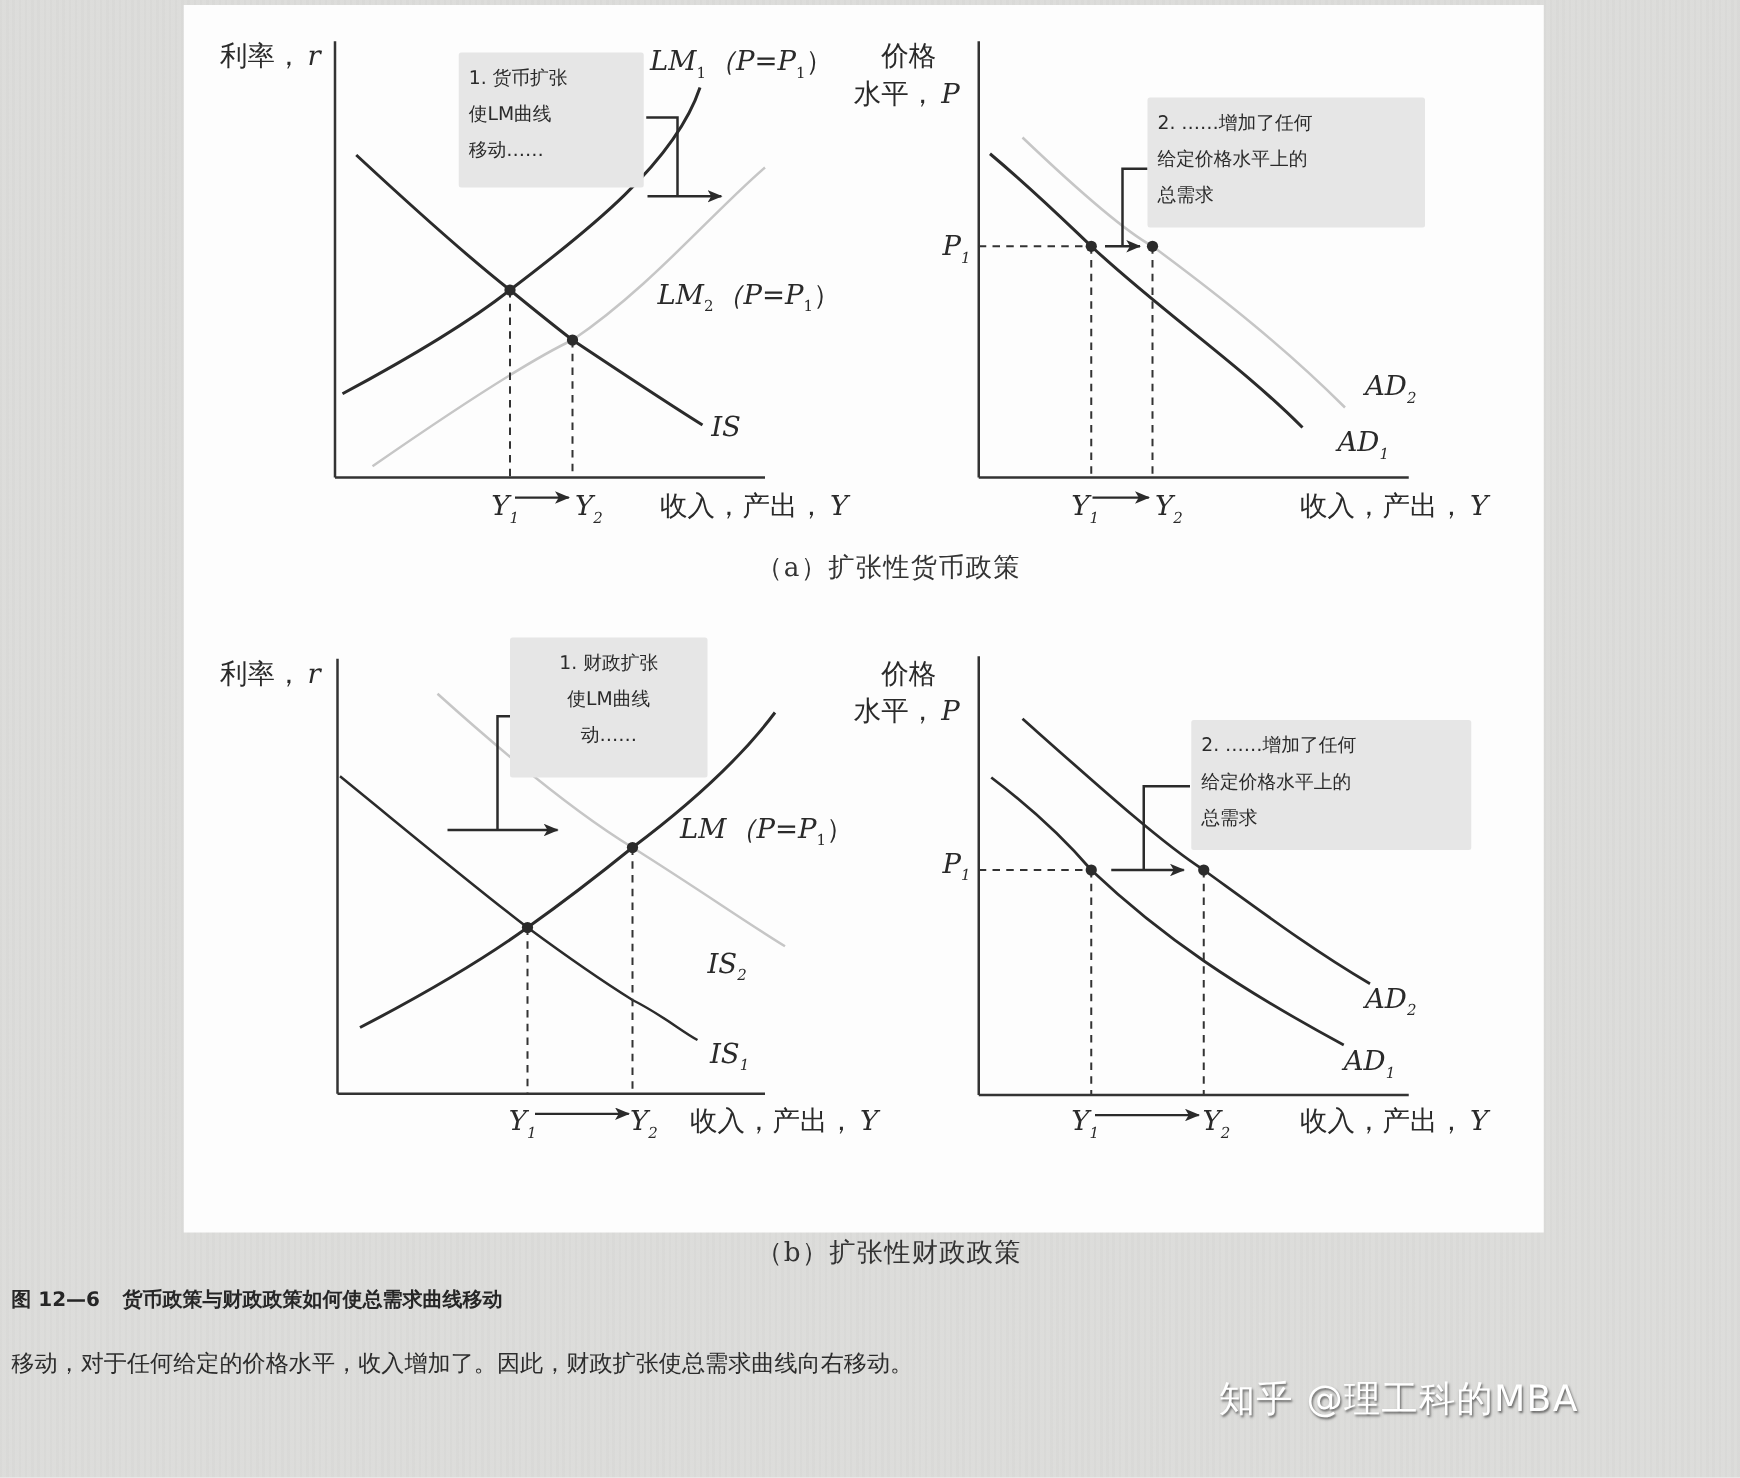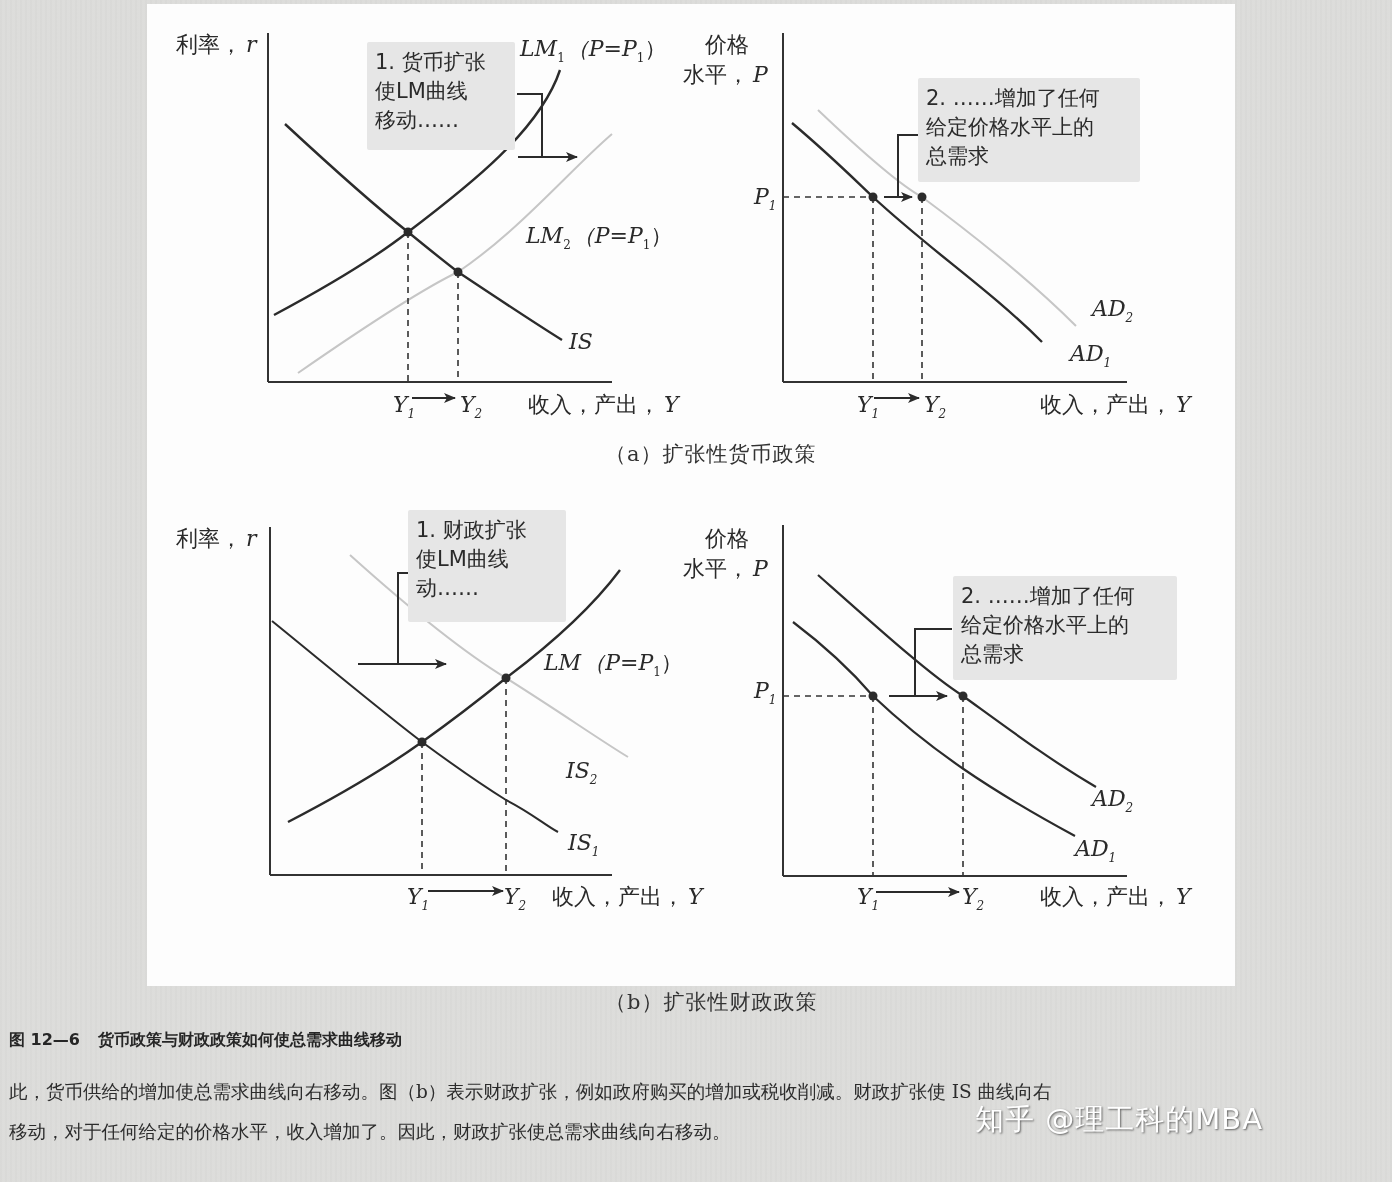--- a/index.html
+++ b/index.html
@@ -18,21 +18,21 @@
   .figure-panel {
     position:absolute; left:147px; top:4px; width:1088px; height:982px;
     background:#fdfdfd;
   }
   svg.chart { position:absolute; left:0; top:0; overflow:visible; }
   .chart text { font-family:"DejaVu Serif","Liberation Serif",serif; fill:#2a2a2a; }
   .ital { font-style:italic; }
   .callout {
     position:absolute; background:#e6e6e6; color:#2a2a2a;
     font-family:"DejaVu Sans","Liberation Sans",sans-serif;
-    font-size:21px; line-height:29px; padding:6px 8px; box-sizing:border-box;
+    font-size:15px; line-height:29px; padding:6px 8px; box-sizing:border-box;
     border-radius:2px;
   }
   .callout .line { display:block; white-space:nowrap; }
   .subcaption {
     position:absolute; font-size:21px; letter-spacing:1px; color:#333;
     font-family:"DejaVu Serif","Liberation Serif",serif; white-space:nowrap;
   }
   .caption-title {
     position:absolute; left:9px; top:1030px; font-size:16px; font-weight:bold;
     font-family:"DejaVu Sans","Liberation Sans",sans-serif; color:#262626; white-space:nowrap;
@@ -153,21 +153,21 @@
 
   <text x="176" y="546" font-size="22"><tspan>利率，</tspan><tspan class="ital" dx="4">r</tspan></text>
   <text x="552" y="904" font-size="22"><tspan>收入，产出，</tspan><tspan class="ital" dx="4">Y</tspan></text>
   <text x="407" y="904" font-size="22" class="ital"><tspan>Y</tspan><tspan font-size="12" dy="6">1</tspan></text>
   <text x="504" y="904" font-size="22" class="ital"><tspan>Y</tspan><tspan font-size="12" dy="6">2</tspan></text>
   <text x="544" y="670" font-size="22"><tspan class="ital">LM</tspan><tspan dx="2" class="ital">（P=P</tspan><tspan font-size="12" dy="6">1</tspan><tspan dy="-6">）</tspan></text>
   <text x="566" y="778" font-size="22" class="ital"><tspan>IS</tspan><tspan font-size="12" dy="6">2</tspan></text>
   <text x="568" y="850" font-size="22" class="ital"><tspan>IS</tspan><tspan font-size="12" dy="6">1</tspan></text>
 </svg>
 
-<div class="callout" style="left:408px; top:510px; width:158px; height:112px;">
+<div class="callout" style="left:408px; top:510px; width:158px; height:112px;text-align:center;">
   <span class="line">1. 财政扩张</span>
   <span class="line">使LM曲线</span>
   <span class="line">动……</span>
 </div>
 
 <svg class="chart" width="1392" height="1182">
   <path d="M783,525 L783,876" stroke="#333" stroke-width="2" fill="none"></path>
   <path d="M783,876 L1127,876" stroke="#333" stroke-width="2" fill="none"></path>
 
   <path d="M818,575 C880,630 930,675 963,696 C1010,730 1050,760 1096,787" stroke="#2b2b2b" stroke-width="2.2" fill="none"></path>
@@ -198,17 +198,16 @@
   <span class="line">给定价格水平上的</span>
   <span class="line">总需求</span>
 </div>
 
 <div class="subcaption" style="left:605px; top:988px;">（b）扩张性财政政策</div>
 
 <div class="caption-title">
   <span class="num">图 12—6</span><span>货币政策与财政政策如何使总需求曲线移动</span>
 </div>
 <div class="caption-body">
-  <span class="row">此，货币供给的增加使总需求曲线向右移动。图（b）表示财政扩张，例如政府购买的增加或税收削减。财政扩张使 IS 曲线向右</span>
   <span class="row">移动，对于任何给定的价格水平，收入增加了。因此，财政扩张使总需求曲线向右移动。</span>
 </div>
 
 <div class="watermark">知乎 @理工科的MBA</div>
 
 </body></html>

